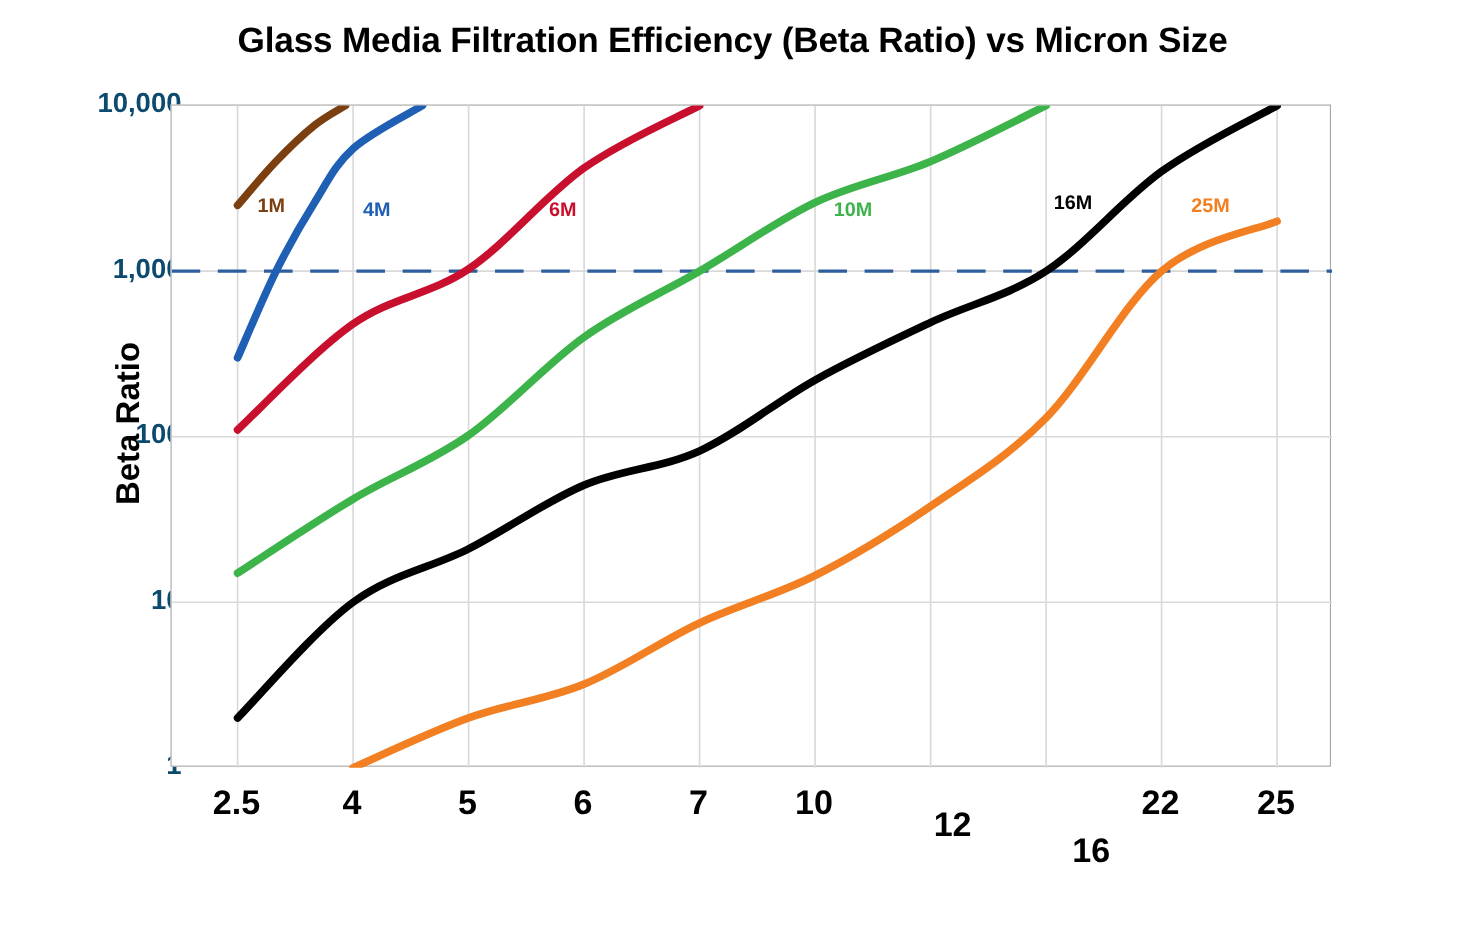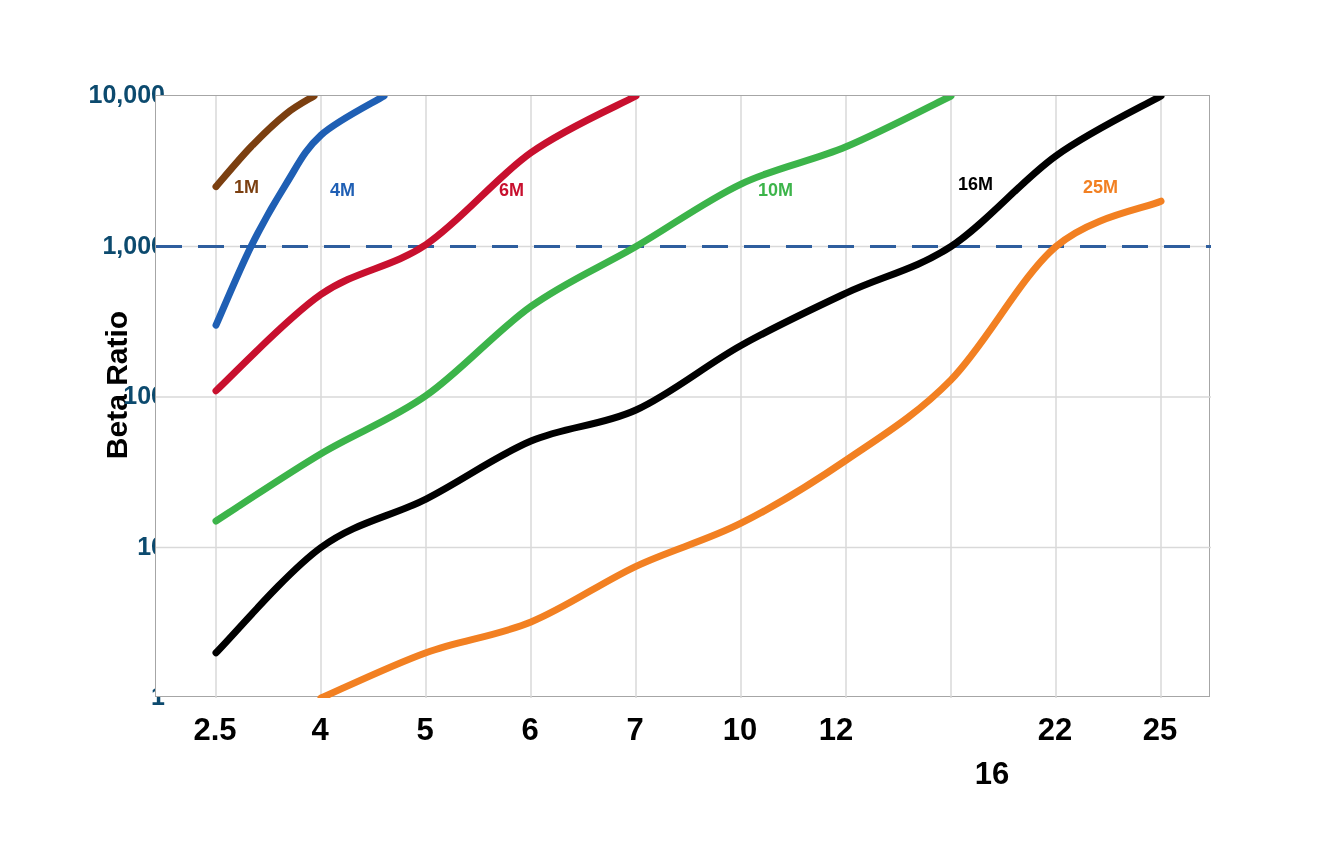--- a/index.html
+++ b/index.html
@@ -40,20 +40,21 @@
   #xlabel .sub{font-size:17px;vertical-align:sub;}
   .series-label{
     position:absolute;font-size:18px;font-weight:bold;white-space:nowrap;
   }
 </style>
 </head>
 <body>
 
 <div id="chart-root">
 
+  <div id="chart-title">Glass Media Filtration Efficiency (Beta Ratio) vs Micron Size</div>
 
   <div id="ylabel">Beta Ratio</div>
 
   <div id="y-axis-ticks">
       <div class="ytick" style="top: 684px;">1</div>
       <div class="ytick" style="top: 533.5px;">10</div>
       <div class="ytick" style="top: 383px;">100</div>
       <div class="ytick" style="top: 232.5px;">1,000</div>
       <div class="ytick" style="top: 82px;">10,000</div>
     </div>
@@ -85,21 +86,21 @@
       </svg>
   </div>
 
   <div id="x-axis-ticks">
       <div class="xtick" style="left: 215px;">2.5</div>
       <div class="xtick" style="left: 320px;">4</div>
       <div class="xtick" style="left: 425px;">5</div>
       <div class="xtick" style="left: 530px;">6</div>
       <div class="xtick" style="left: 635px;">7</div>
       <div class="xtick" style="left: 740px;">10</div>
-      <div class="xtick" style="left: 836px;">12</div>
+      <div class="xtick" style="left: 866px; margin-top: 20px;">12</div>
       <div class="xtick" style="left: 992px; margin-top: 44px;">16</div>
       <div class="xtick" style="left: 1055px;">22</div>
       <div class="xtick" style="left: 1160px;">25</div>
     </div>
 
   <div id="series-labels">
       <div class="series-label" style="left: 234px; top: 177px; color: rgb(123, 63, 16);">1M</div>
       <div class="series-label" style="left: 330px; top: 180px; color: rgb(31, 95, 180);">4M</div>
       <div class="series-label" style="left: 484px; top: 180px; color: rgb(200, 16, 46); margin-left: 15px;">6M</div>
       <div class="series-label" style="left: 758px; top: 180px; color: rgb(60, 180, 74);">10M</div>

